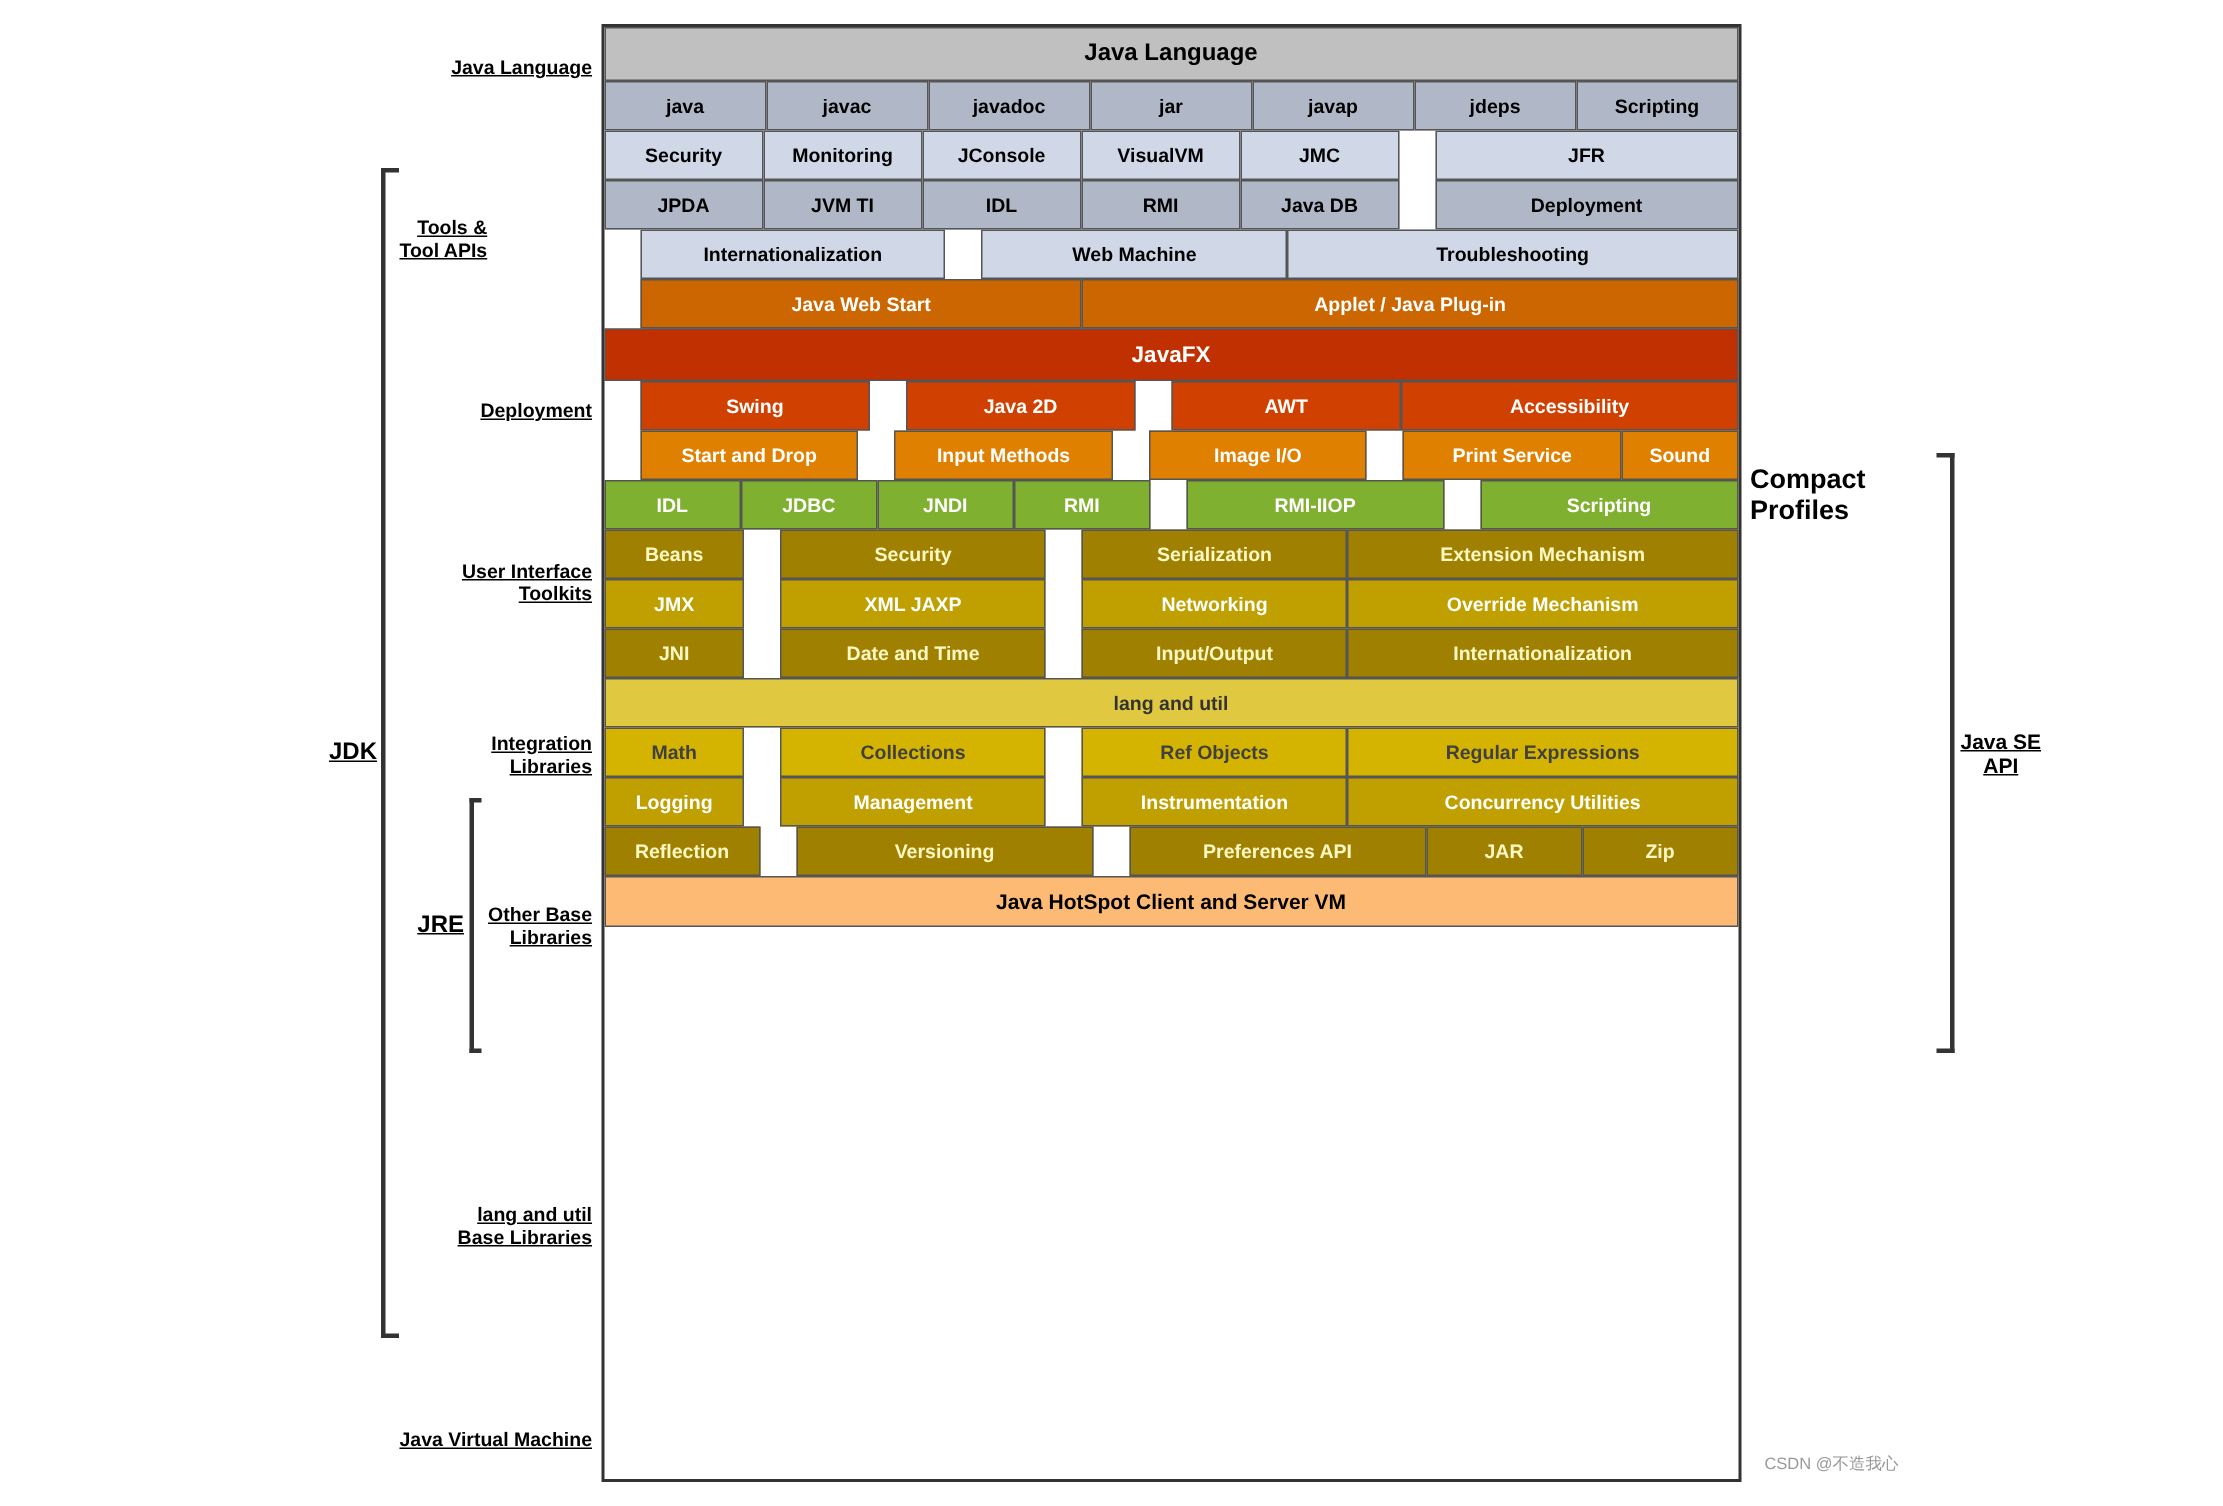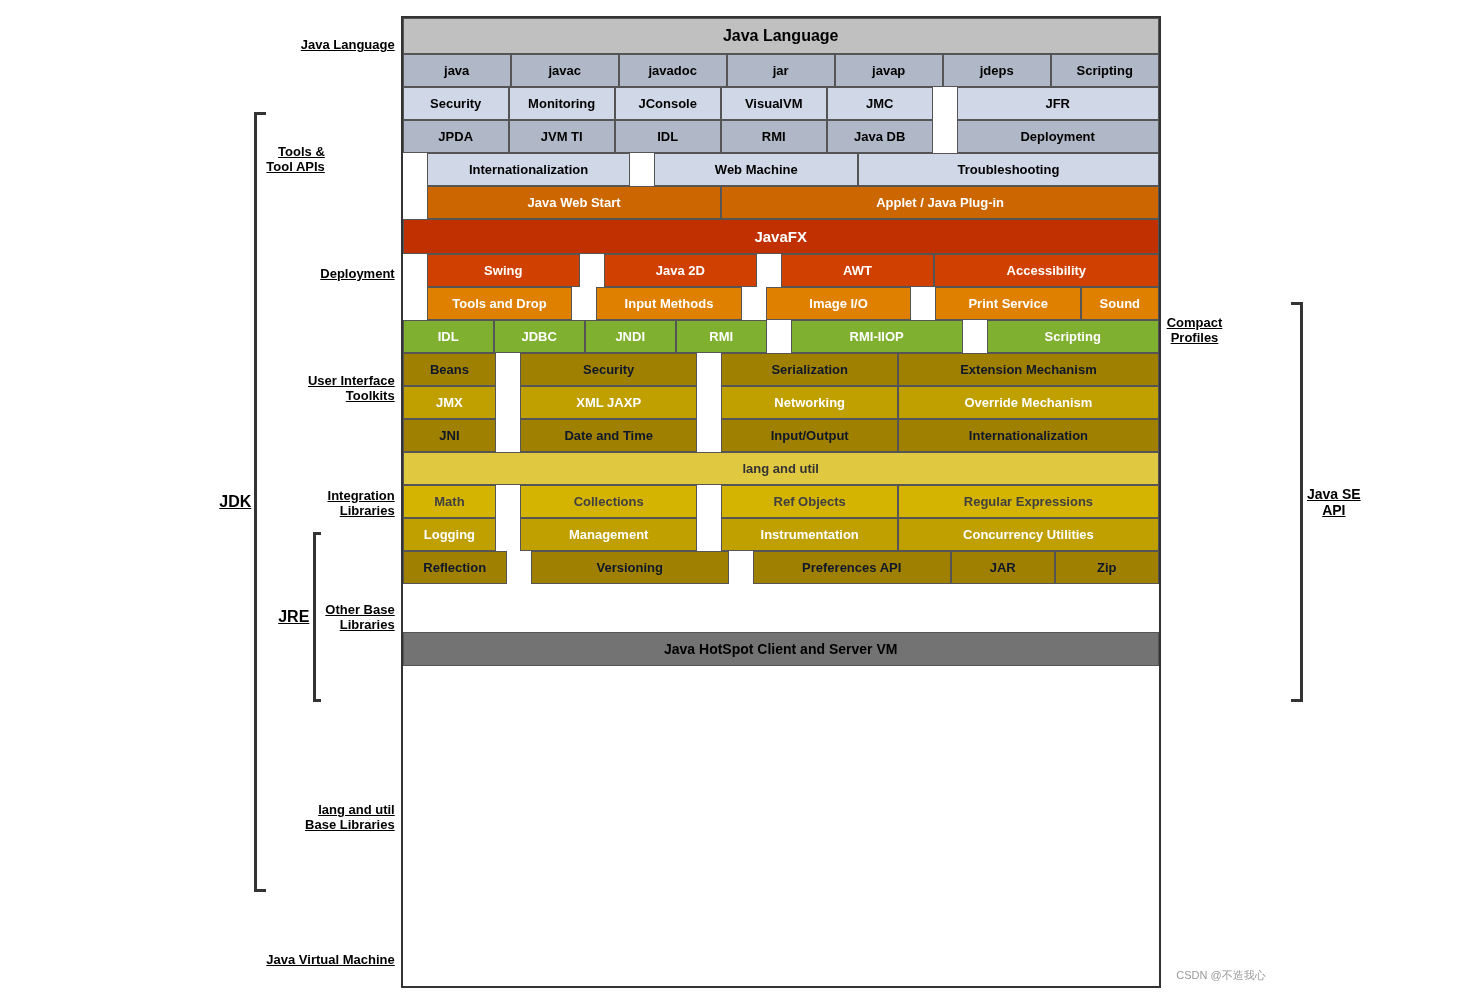--- a/index.html
+++ b/index.html
@@ -28,25 +28,25 @@
     }
     
     .bg-gray-header { background: #c0c0c0; }
     .bg-gray-medium { background: #b0b8c8; }
     .bg-gray-light { background: #d0d8e8; }
     .bg-orange-dark { background: #cc6600; color: #fff; }
     .bg-orange-ui { background: #e08000; color: #fff; }
     .bg-red-dark { background: #c03000; color: #fff; }
     .bg-red-medium { background: #d04000; color: #fff; }
     .bg-green { background: #80b030; color: #fff; }
-    .bg-yellow-dark { background: #a08000; color: #0f172a; }
+    .bg-yellow-dark { background: #a08000; color: #fef9c3; }
     .bg-yellow-medium { background: #c0a000; color: #fff; }
     .bg-yellow-light { background: #d4b400; color: #404040; }
     .bg-yellow-pale { background: #e0c840; color: #333; }
-    .bg-green-light { background: #737373; margin-top: 48px; }
+    .bg-green-light { background: #fdba74; }
     .flex-1 { flex: 1; }
     .flex-2 { flex: 2; margin-left: 24px; }
     .flex-3 { flex: 3; }
   </style>
 </head>
 <body>
 
 <div style="position:relative; display:inline-block;">
 
   <div style="display:flex; flex-direction:row; align-items:stretch; gap:0;">
@@ -153,21 +153,21 @@
       </div>
 
       <div class="row">
         <div class="cell bg-red-medium flex-2">Swing</div>
         <div class="cell bg-red-medium flex-2">Java 2D</div>
         <div class="cell bg-red-medium flex-2">AWT</div>
         <div class="cell bg-red-medium flex-3">Accessibility</div>
       </div>
 
       <div class="row">
-        <div class="cell bg-orange-ui flex-2">Tools and Drop</div>
+        <div class="cell bg-orange-ui flex-2">Start and Drop</div>
         <div class="cell bg-orange-ui flex-2">Input Methods</div>
         <div class="cell bg-orange-ui flex-2">Image I/O</div>
         <div class="cell bg-orange-ui flex-2">Print Service</div>
         <div class="cell bg-orange-ui flex-1">Sound</div>
       </div>
 
       <div class="row">
         <div class="cell bg-green flex-1">IDL</div>
         <div class="cell bg-green flex-1">JDBC</div>
         <div class="cell bg-green flex-1">JNDI</div>
@@ -227,21 +227,21 @@
         <div class="cell bg-green-light flex-1" style="font-size:14px;">Java HotSpot Client and Server VM</div>
       </div>
 
     </div>
 
     <div style="display:flex; flex-direction:column; align-items:flex-start; justify-content:flex-start; min-width:110px; padding-left:6px; padding-top:0; gap:0;">
 
       <div style="height:228px;"></div>
 
       <div style="height:172px; display:flex; align-items:center; justify-content:flex-start;">
-        <span style="font-weight:bold;font-size:13px;text-decoration:underline;text-align:center;white-space:pre-line;">Compact
+        <span style="font-weight:bold;font-size:18px;text-align:left;white-space:pre-line;">Compact
 Profiles</span>
       </div>
 
       <div style="flex:1;"></div>
 
       <div style="position:absolute; right:-90px; top:50%; transform:translateY(-50%); display:flex; flex-direction:row; align-items:center;">
         <div style="border-right:3px solid #333; border-top:3px solid #333; border-bottom:3px solid #333; width:12px; height:400px;"></div>
         <span style="font-weight:bold;font-size:14px;text-decoration:underline;text-align:center;white-space:pre-line;margin-left:4px;">Java SE
 API</span>
       </div>

